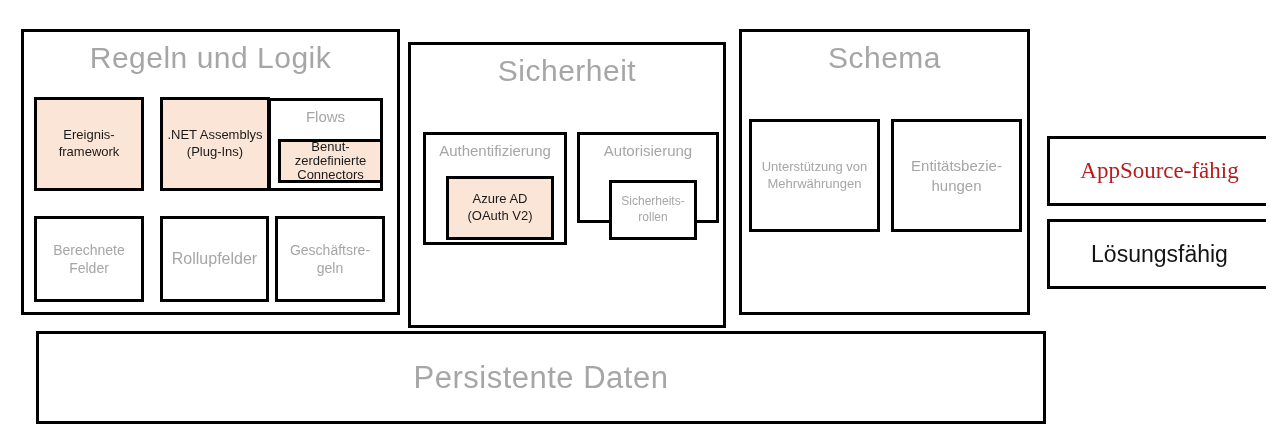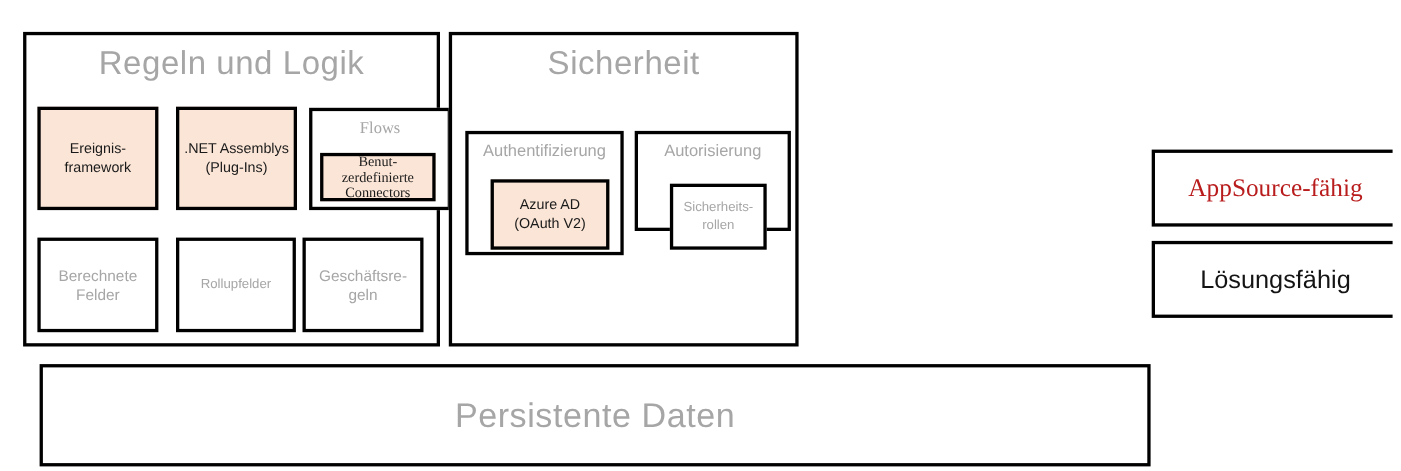--- a/index.html
+++ b/index.html
@@ -103,52 +103,61 @@
 
   <div class="sect" style="left:5px; top:13px; width:379px; height:286px;">
     <div class="sect-title">Regeln und Logik</div>
 
     <div class="node peach" style="left:6px; top:61px; width:110px; height:94px;">Ereignis-
 framework</div>
 
     <div class="node peach" style="left:132px; top:61px; width:110px; height:94px;">.NET Assemblys
 (Plug-Ins)</div>
 
-    <div class="holder" style="left:253px; top:62px; width:129px; height:93px;font-family:Liberation Serif, serif;">
+    <div class="holder" style="left:240px; top:62px; width:115px; height:93px;">
       <div class="holder-title">Flows</div>
       <div class="node peach connectors" style="left:3px; top:34px; width:105px; height:44px;">Benut-
 zerdefinierte
 Connectors</div>
     </div>
 
     <div class="node gray" style="left:6px; top:180px; width:110px; height:86px; font-size:14px;">Berechnete
 Felder</div>
 
-    <div class="node gray" style="left:132px; top:180px; width:109px; height:86px; font-size:12px;">Rollupfelder</div>
+    <div class="node gray" style="left:132px; top:180px; width:109px; height:86px; font-size:16px;">Rollupfelder</div>
 
     <div class="node gray" style="left:247px; top:180px; width:110px; height:86px; font-size:14px;">Geschäftsre-
 geln</div>
   </div>
 
-  <div class="sect" style="left:392px; top:13px; width:318px; height:286px;">
+  <div class="sect" style="left:392px; top:26px; width:318px; height:286px;">
     <div class="sect-title">Sicherheit</div>
 
     <div class="holder" style="left:8px; top:83px; width:144px; height:113px;">
       <div class="holder-title">Authentifizierung</div>
       <div class="node peach" style="left:16px; top:37px; width:108px; height:64px;">Azure AD
 (OAuth V2)</div>
     </div>
 
     <div class="holder" style="left:162px; top:83px; width:142px; height:91px;">
       <div class="holder-title">Autorisierung</div>
       <div class="node gray" style="left:25px; top:41px; width:88px; height:60px; font-size:12px;">Sicherheits-
 rollen</div>
     </div>
   </div>
 
+  <div class="sect" style="left:723px; top:13px; width:291px; height:286px;">
+    <div class="sect-title">Schema</div>
+
+    <div class="node gray" style="left:3px; top:83px; width:131px; height:113px; font-size:13px;">Unterstützung von
+Mehrwährungen</div>
+
+    <div class="node gray" style="left:145px; top:83px; width:131px; height:113px; font-size:15px;">Entitätsbezie-
+hungen</div>
+  </div>
 
 
   <div class="cap cap-appsource" style="left:1031px; top:120px; width:225px; height:70px;">AppSource-fähig</div>
 
   <div class="cap peach cap-solution" style="left:1031px; top:203px; width:225px; height:70px;">Lösungsfähig</div>
 
   <div class="persist" style="left:20px; top:315px; width:1010px; height:93px;">
     <div class="persist-title">Persistente Daten</div>
   </div>
 

